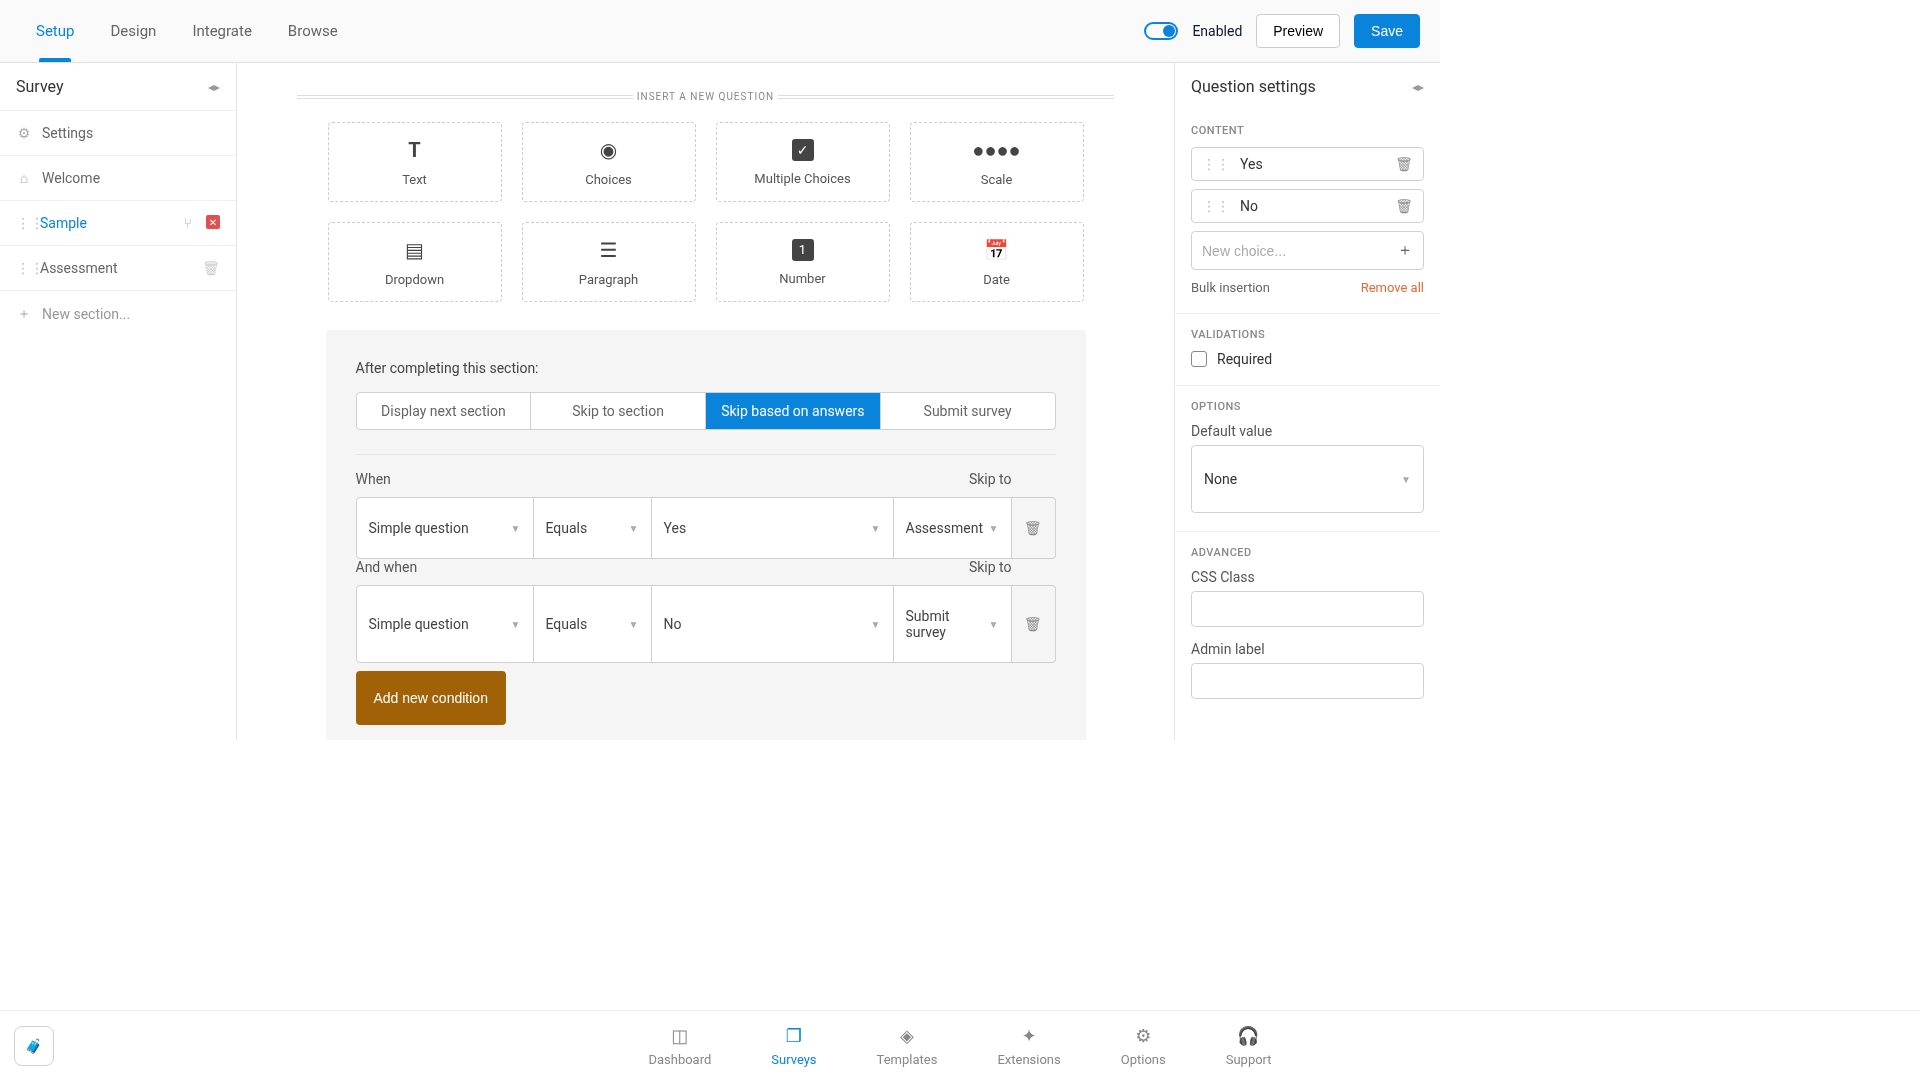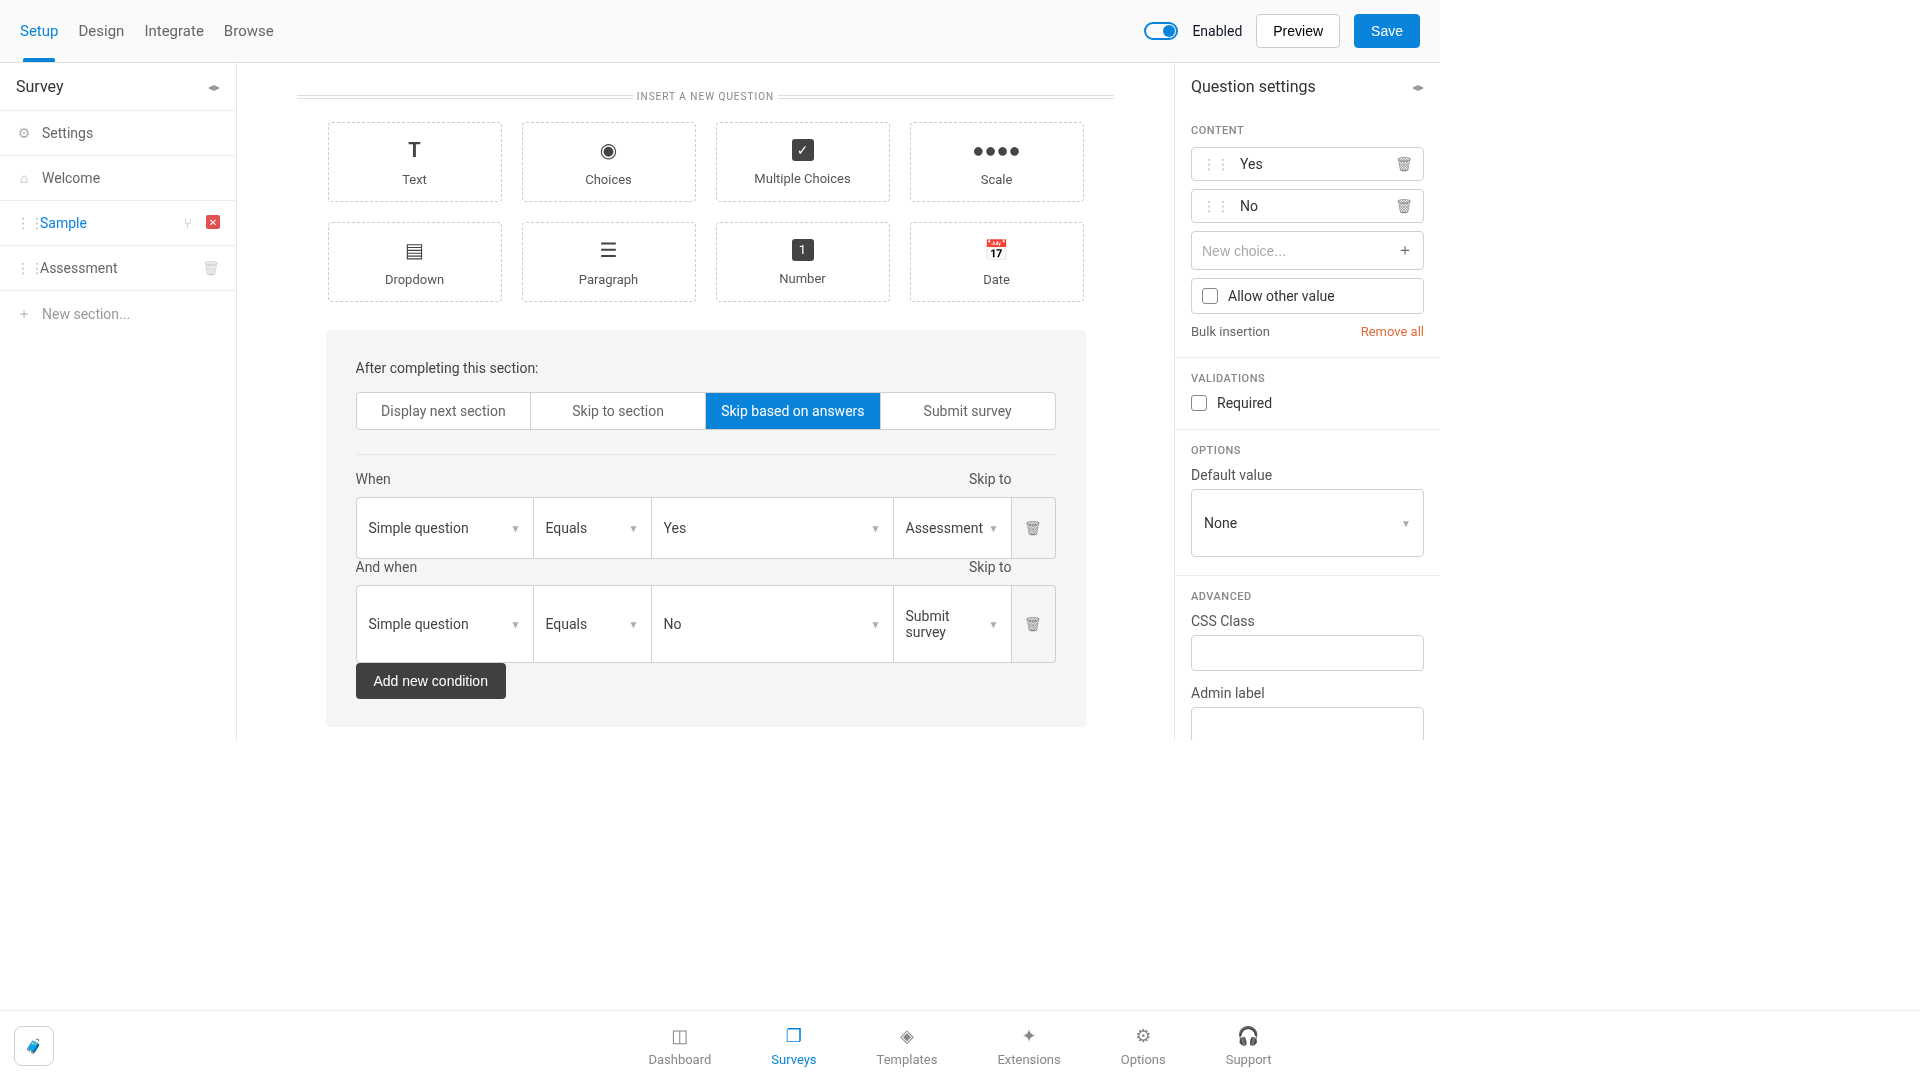--- a/index.html
+++ b/index.html
@@ -1,20 +1,20 @@
 <!DOCTYPE html>
 <html><head>
 <meta charset="utf-8">
 <style>
 * { box-sizing: border-box; margin: 0; padding: 0; }
 body { font-family: -apple-system, BlinkMacSystemFont, "Segoe UI", Roboto, Arial, sans-serif; font-size: 14px; color: #333; background: #fff; width: 1440px; height: 810px; overflow: hidden; }
 
 
 .top-bar { display: flex; align-items: center; justify-content: space-between; height: 63px; border-bottom: 1px solid #e0e0e0; padding: 0 20px; background: #fafafa; }
-.top-tabs { display: flex; gap: 20px; height: 100%; align-items: flex-start; }
+.top-tabs { display: flex; gap: 36px; height: 100%; align-items: flex-start; margin-left: 16px; }
 .top-tab { cursor: pointer; color: #666; height: 100%; display: flex; align-items: center; position: relative; font-size: 15px; }
 .top-tab.active { color: #0a84db; }
 .top-tab.active::after { content:''; position:absolute; bottom:0; left:50%; transform:translateX(-50%); width: 32px; height: 4px; background:#0a84db; border-radius: 2px 2px 0 0; }
 .top-actions { display: flex; align-items: center; gap: 14px; }
 .toggle { width: 34px; height: 18px; border: 2px solid #0a84db; border-radius: 10px; position: relative; cursor: pointer; }
 .toggle::after { content:''; position:absolute; right:1px; top:1px; width:12px; height:12px; border-radius:50%; background:#0a84db; }
 .enabled-label { color:#0f172a; font-size:14px; }
 .btn { border:1px solid #ccc; background:#fff; padding: 8px 16px; border-radius:4px; cursor:pointer; font-size:14px; }
 .btn.primary { background:#0a84db; border-color:#0a84db; color:#fff; }
 
@@ -56,21 +56,21 @@
 .rule-row { display:flex; margin-bottom:0; }
 .sel { border:1px solid #d0d0d0; background:#fff; padding: 22px 12px; font-size:14px; color:#444; display:flex; align-items:center; justify-content:space-between; cursor:pointer; }
 .sel + .sel { border-left:none; }
 .sel .caret { color:#aaa; font-size:10px; }
 .sel1 { width: 178px; border-radius:4px 0 0 4px;}
 .sel2 { width: 118px; }
 .sel3 { flex:1; }
 .sel4 { width: 118px; border-radius:0;}
 .trash-btn { width:44px; border:1px solid #d0d0d0; border-left:none; display:flex; align-items:center; justify-content:center; color:#888; cursor:pointer; border-radius:0 4px 4px 0;}
 .rule-block { }
-.btn-add { background:#404040; color:#fff; border:none; padding:10px 18px; border-radius:4px; font-size:14px; cursor:pointer; margin-top: 0;}
+.btn-add { background:#a16207; color:#fff; border:none; padding:19px 18px; border-radius:4px; font-size:14px; cursor:pointer; margin-top: 8px;}
 
 
 .right { width: 266px; border-left:1px solid #e5e5e5; background:#fff; overflow-y:auto; position:relative;}
 .right::before { content:''; position:absolute; left:-4px; top:0; bottom:0; width:4px; background:rgba(0,0,0,0.06);}
 .right-header { display:flex; justify-content:space-between; align-items:center; padding: 14px 16px; font-size:16px; }
 .right-section { padding: 0 16px 18px; border-bottom:1px solid #eee; }
 .right-section h5 { font-size:11px; color:#888; letter-spacing:0.5px; font-weight:500; text-transform:uppercase; margin: 14px 0 10px; }
 .choice-row { display:flex; align-items:center; border:1px solid #d0d0d0; border-radius:4px; padding: 8px 10px; margin-bottom:8px; gap:10px;}
 .choice-row .grip2 { color:#bbb; }
 .choice-row .ctext { flex:1; font-size:14px; }
@@ -277,24 +277,20 @@
       </div>
       <div class="choice-row">
         <span class="grip2">⋮⋮</span>
         <span class="ctext">No</span>
         <span class="cdel">🗑</span>
       </div>
       <div class="choice-row choice-new">
         <input placeholder="New choice..." style="">
         <span class="plus">＋</span>
       </div>
-      <div class="checkbox-row">
-        <span class="fake-check"></span>
-        <span>Allow other value</span>
-      </div>
       <div class="link-row">
         <span class="bulk">Bulk insertion</span>
         <span class="remove">Remove all</span>
       </div>
     </div>
 
     <div class="right-section">
       <h5>Validations</h5>
       <div style="display:flex;align-items:center;gap:10px;">
         <span class="fake-check"></span>

